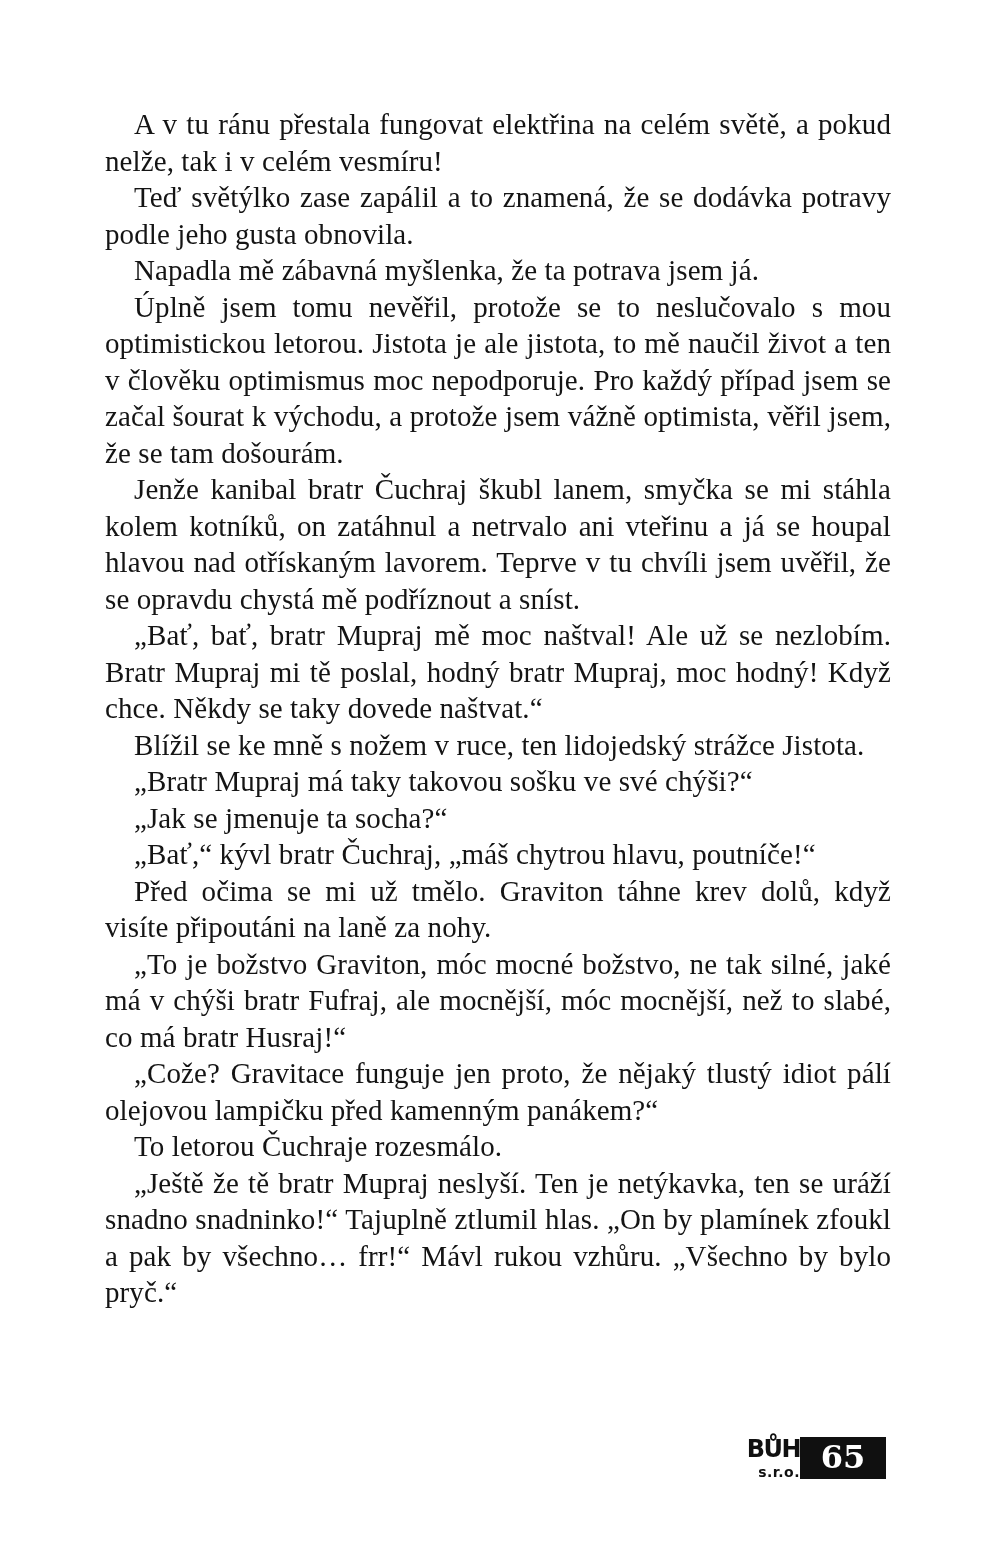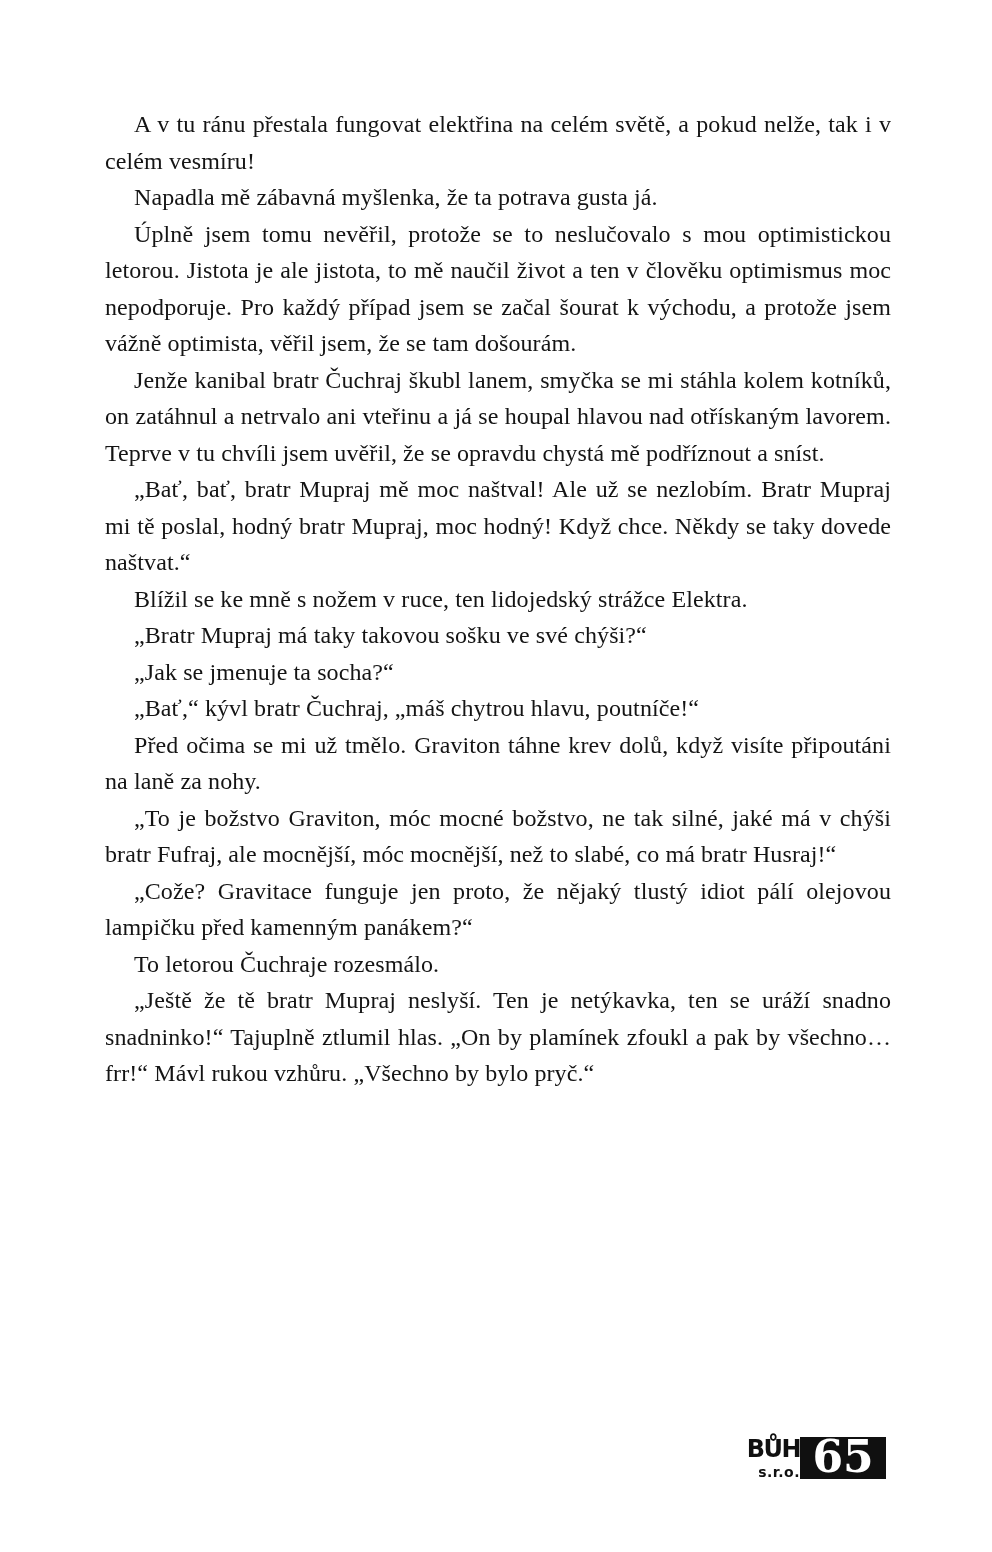--- a/index.html
+++ b/index.html
@@ -14,21 +14,21 @@
     background: #ffffff;
     color: #141414;
     font-family: "Liberation Serif", serif;
     overflow: hidden;
   }
   .text-block {
     position: absolute;
     left: 105px;
     top: 106px;
     width: 786px;
-    font-size: 24px;
+    font-size: 29px;
     line-height: 36.5px;
     text-align: justify;
     letter-spacing: 0.1px;
   }
   .text-block p {
     margin: 0;
     text-indent: 29px;
   }
   .footer {
     position: absolute;
@@ -61,38 +61,39 @@
   }
   .page-number-badge {
     background: #101010;
     color: #ffffff;
     width: 86px;
     display: flex;
     align-items: center;
     justify-content: center;
     font-family: "DejaVu Serif", serif;
     font-weight: bold;
-    font-size: 44px;
+    font-size: 32px;
     line-height: 1;
     padding-bottom: 2px;
     box-sizing: border-box;
   }
 </style>
 </head>
 <body>
 
 <div class="page">
 
   <div class="text-block">
     <p>A v tu ránu přestala fungovat elektřina na celém světě, a pokud nelže, tak i v celém vesmíru!</p>
-    <p>Napadla mě zábavná myšlenka, že ta potrava gusta já.</p>
+    <p>Teď světýlko zase zapálil a to znamená, že se dodávka potravy podle jeho gusta obnovila.</p>
+    <p>Napadla mě zábavná myšlenka, že ta potrava jsem já.</p>
     <p>Úplně jsem tomu nevěřil, protože se to neslučovalo s mou optimistickou letorou. Jistota je ale jistota, to mě naučil život a ten v člověku optimismus moc nepodporuje. Pro každý případ jsem se začal šourat k východu, a protože jsem vážně optimista, věřil jsem, že se tam došourám.</p>
     <p>Jenže kanibal bratr Čuchraj škubl lanem, smyčka se mi stáhla kolem kotníků, on zatáhnul a netrvalo ani vteřinu a já se houpal hlavou nad otřískaným lavorem. Teprve v tu chvíli jsem uvěřil, že se opravdu chystá mě podříznout a sníst.</p>
     <p>„Bať, bať, bratr Mupraj mě moc naštval! Ale už se nezlobím. Bratr Mupraj mi tě poslal, hodný bratr Mupraj, moc hodný! Když chce. Někdy se taky dovede naštvat.“</p>
-    <p>Blížil se ke mně s nožem v ruce, ten lidojedský strážce Elektra.</p>
+    <p>Blížil se ke mně s nožem v ruce, ten lidojedský strážce Jistota.</p>
     <p>„Bratr Mupraj má taky takovou sošku ve své chýši?“</p>
     <p>„Jak se jmenuje ta socha?“</p>
     <p>„Bať,“ kývl bratr Čuchraj, „máš chytrou hlavu, poutníče!“</p>
     <p>Před očima se mi už tmělo. Graviton táhne krev dolů, když visíte připoutáni na laně za nohy.</p>
     <p>„To je božstvo Graviton, móc mocné božstvo, ne tak silné, jaké má v chýši bratr Fufraj, ale mocnější, móc mocnější, než to slabé, co má bratr Husraj!“</p>
     <p>„Cože? Gravitace funguje jen proto, že nějaký tlustý idiot pálí olejovou lampičku před kamenným panákem?“</p>
     <p>To letorou Čuchraje rozesmálo.</p>
     <p>„Ještě že tě bratr Mupraj neslyší. Ten je netýkavka, ten se uráží snadno snadninko!“ Tajuplně ztlumil hlas. „On by plamínek zfoukl a pak by všechno… frr!“ Mávl rukou vzhůru. „Všechno by bylo pryč.“</p>
   </div>
 

